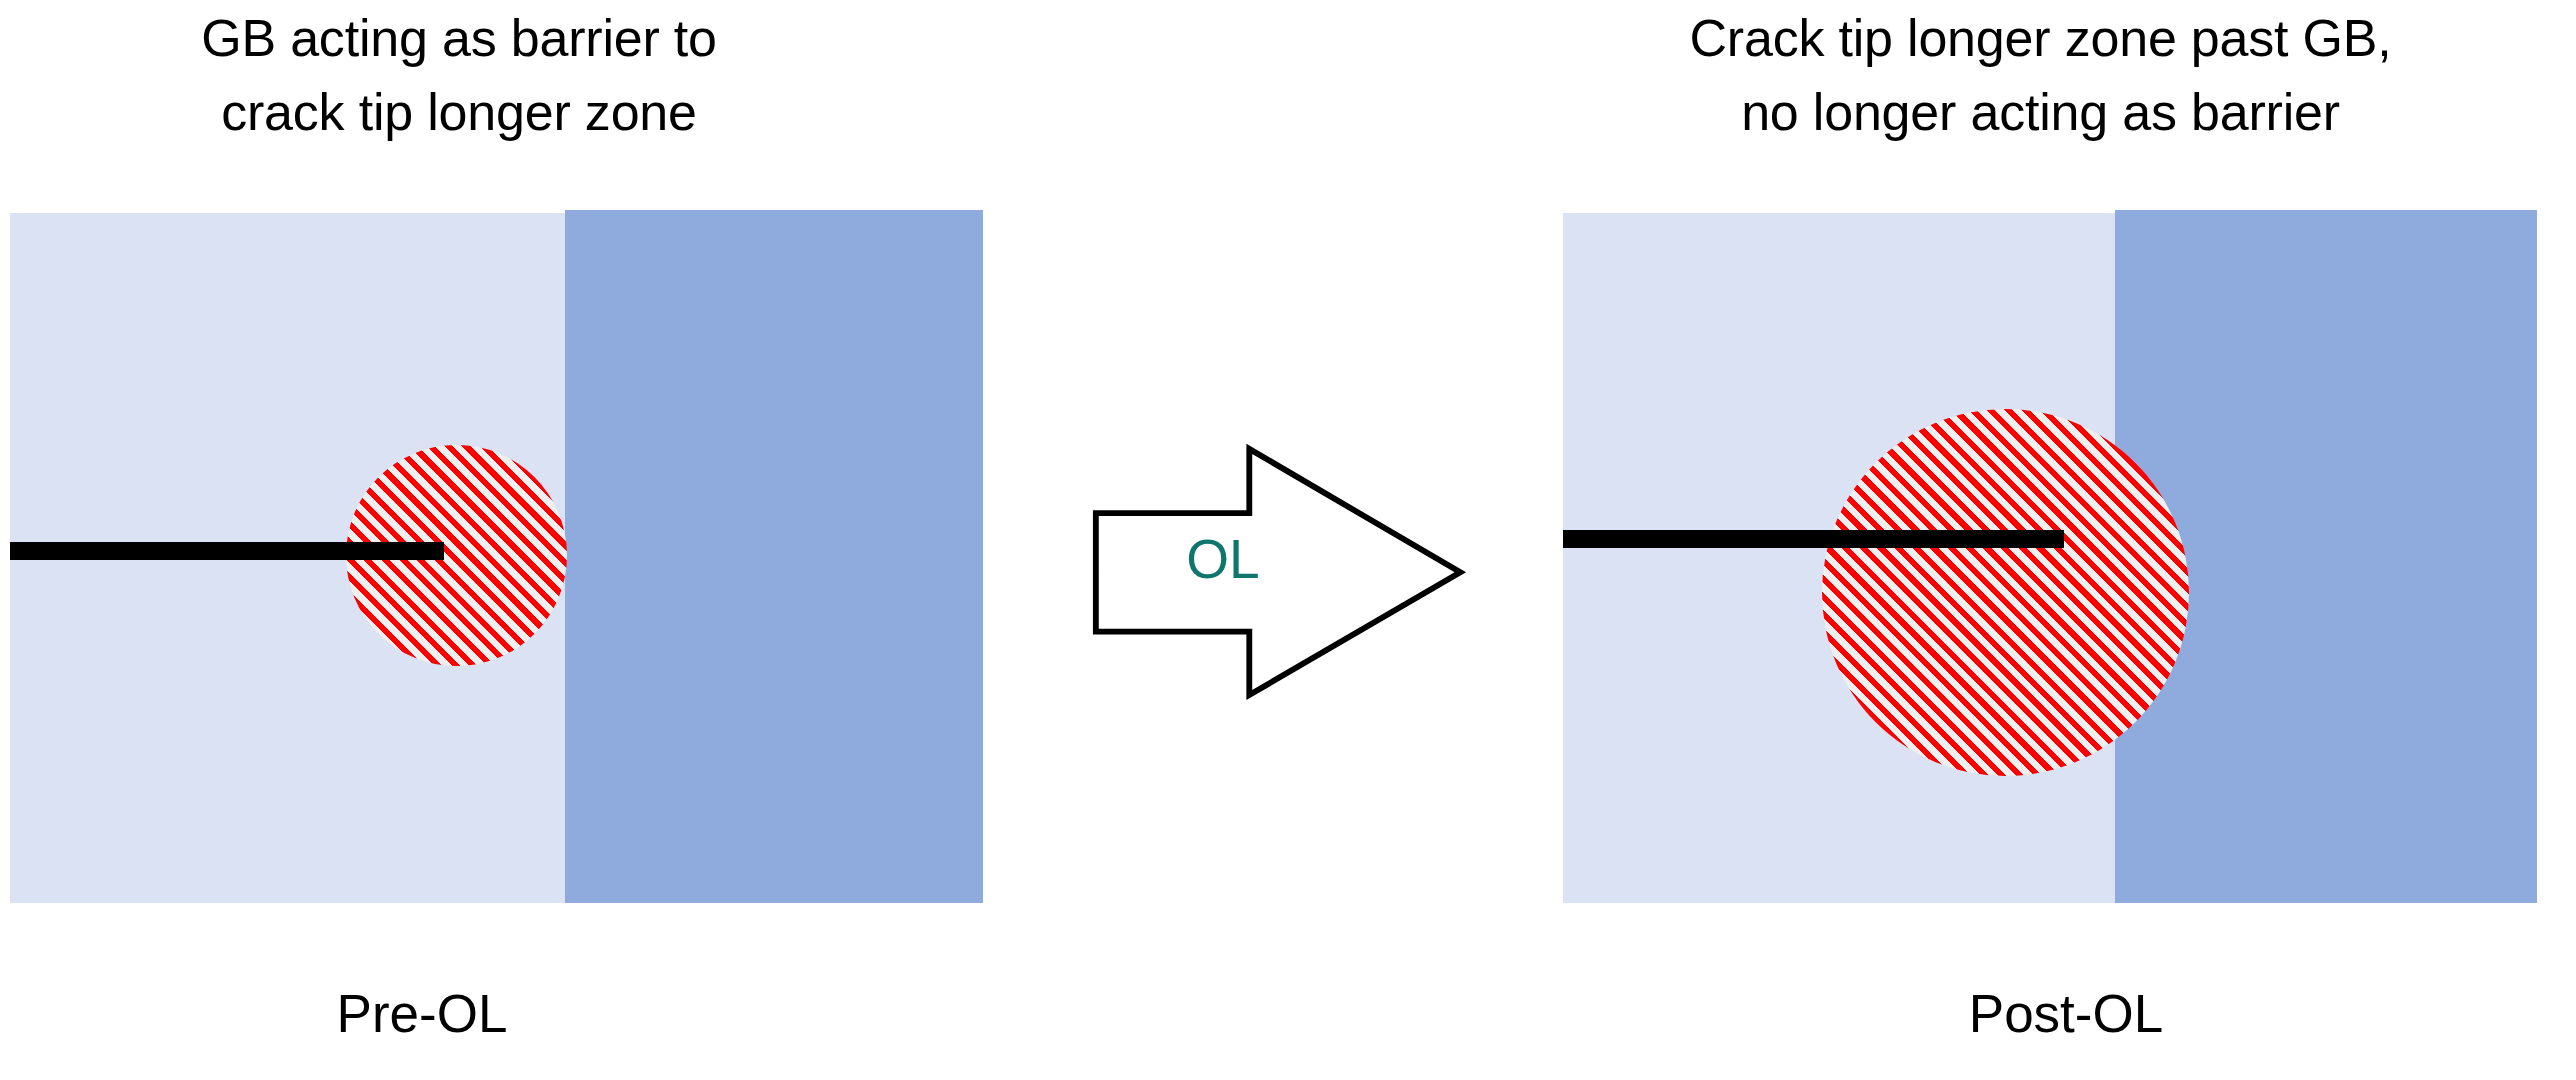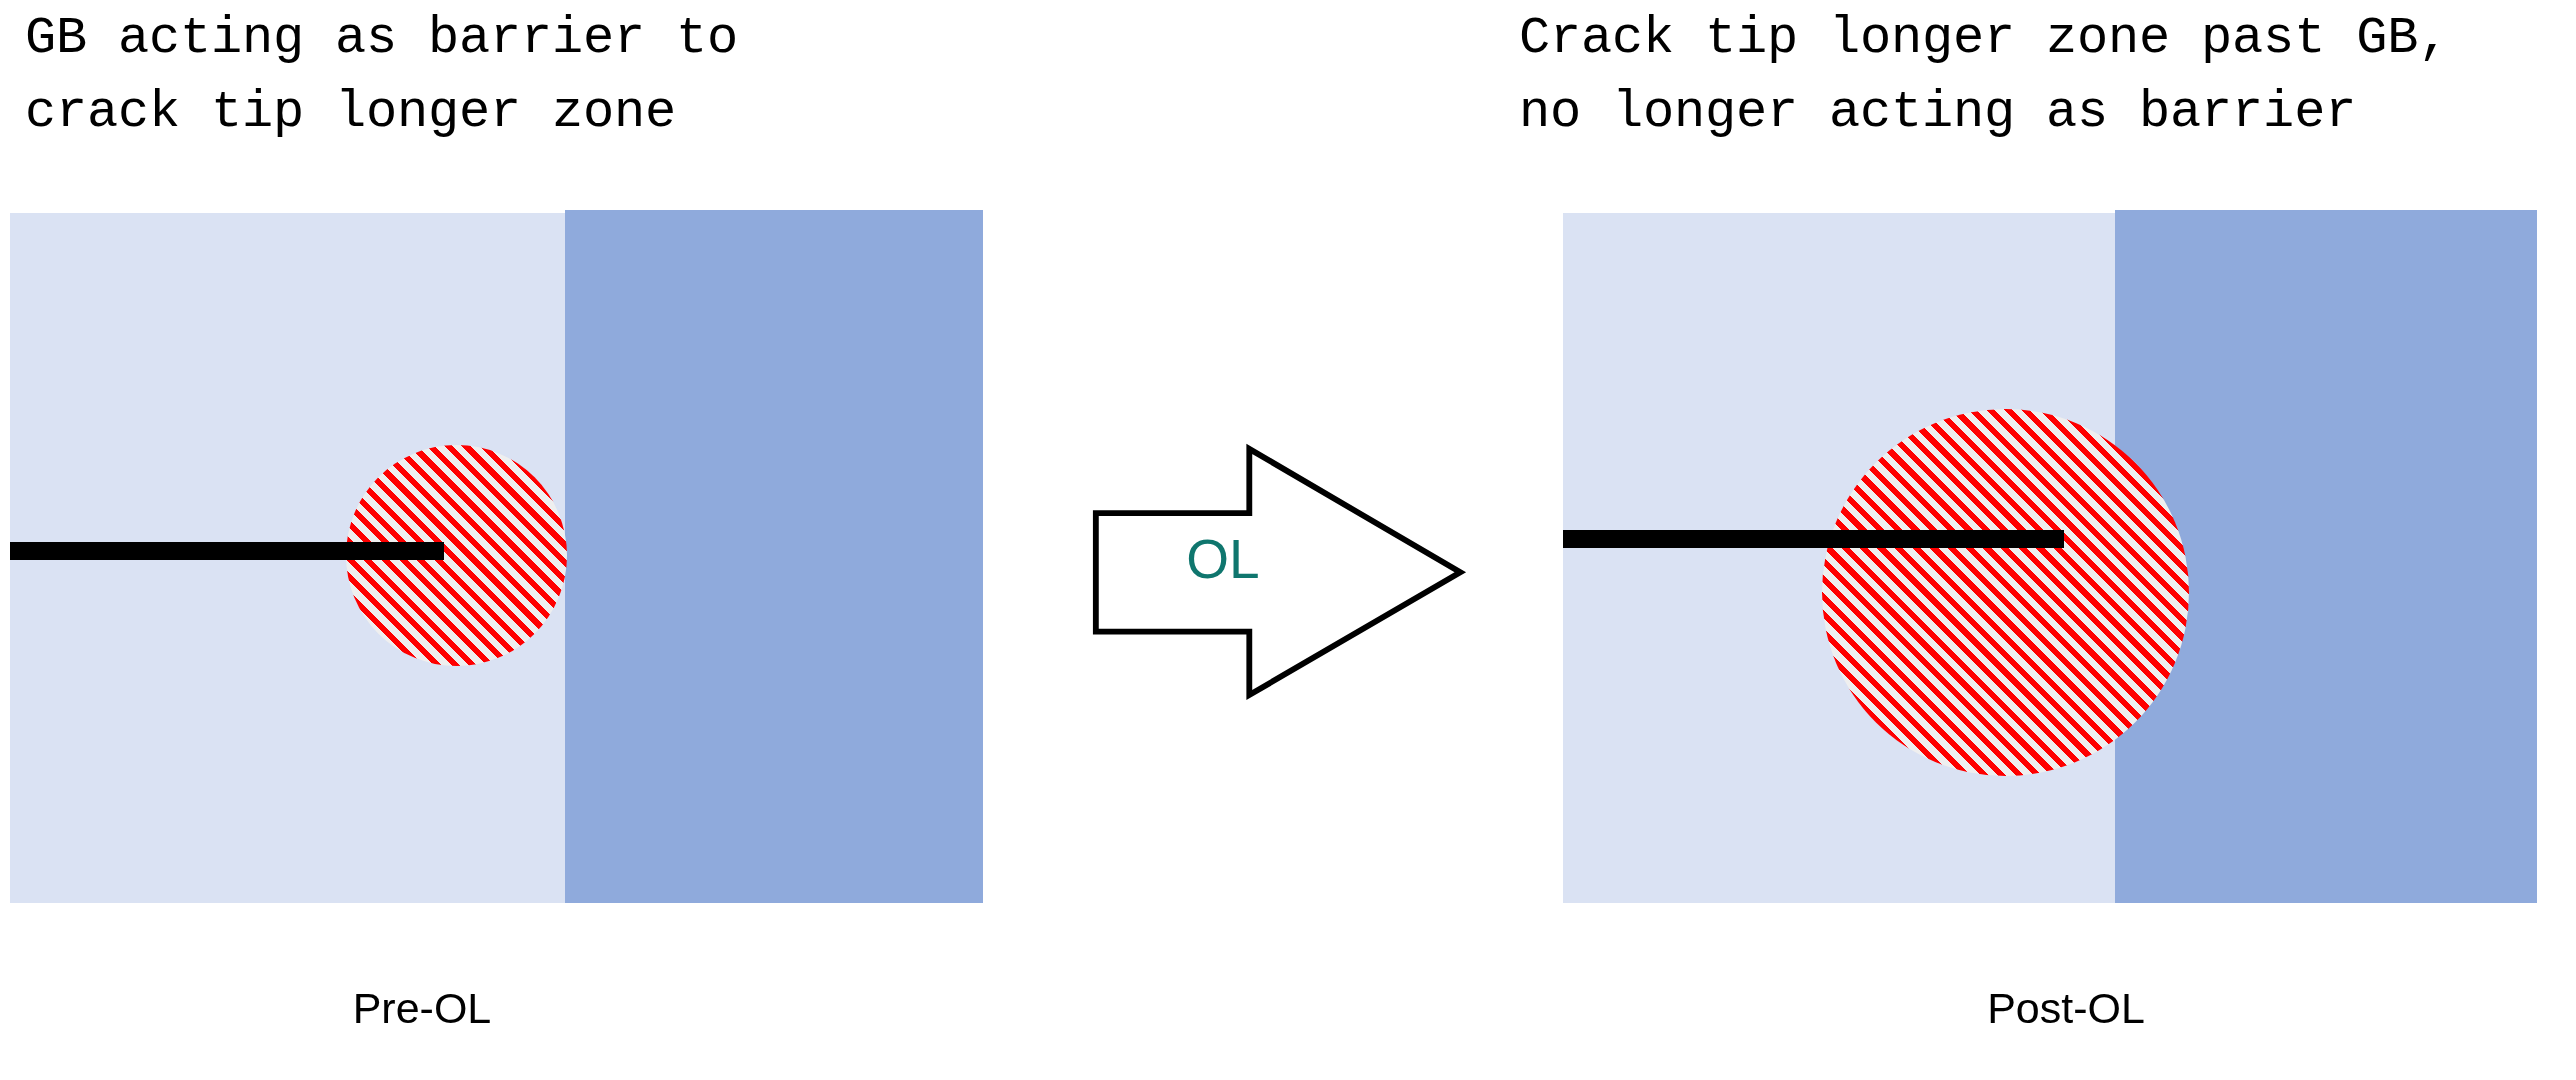--- a/index.html
+++ b/index.html
@@ -20,22 +20,23 @@
   .figure {
     position: absolute;
     left: 0; top: 0;
     width: 2576px;
     height: 1080px;
   }
 
   
   .panel-caption {
     position: absolute;
+    text-align: center;
     color: #000000;
-    font-family: Liberation Mono, monospace;
+    font-family: Liberation Sans, sans-serif;
     font-size: 52px;
     line-height: 1.42;
     font-weight: 400;
     letter-spacing: -0.2px;
     white-space: nowrap;
   }
   .caption-left  { left: 25px;   top: 1.7px;  width: 868px; }
   .caption-right { left: 1519px; top: 1.7px;  width: 1043px; }
   .panel-caption .cap-line { display: block; }
 
@@ -104,21 +105,21 @@
     line-height: 1;
     color: #0f766e;
   }
 
   
   .panel-label {
     position: absolute;
     top: 987px;
     text-align: center;
     font-family: "Liberation Sans", sans-serif;
-    font-size: 43px;
+    font-size: 53px;
     line-height: 1;
     color: #000000;
     white-space: nowrap;
   }
   .label-left  { left: 205px;  width: 434px; }
   .label-right { left: 1849px; width: 434px; }
 </style>
 </head>
 <body>
 

